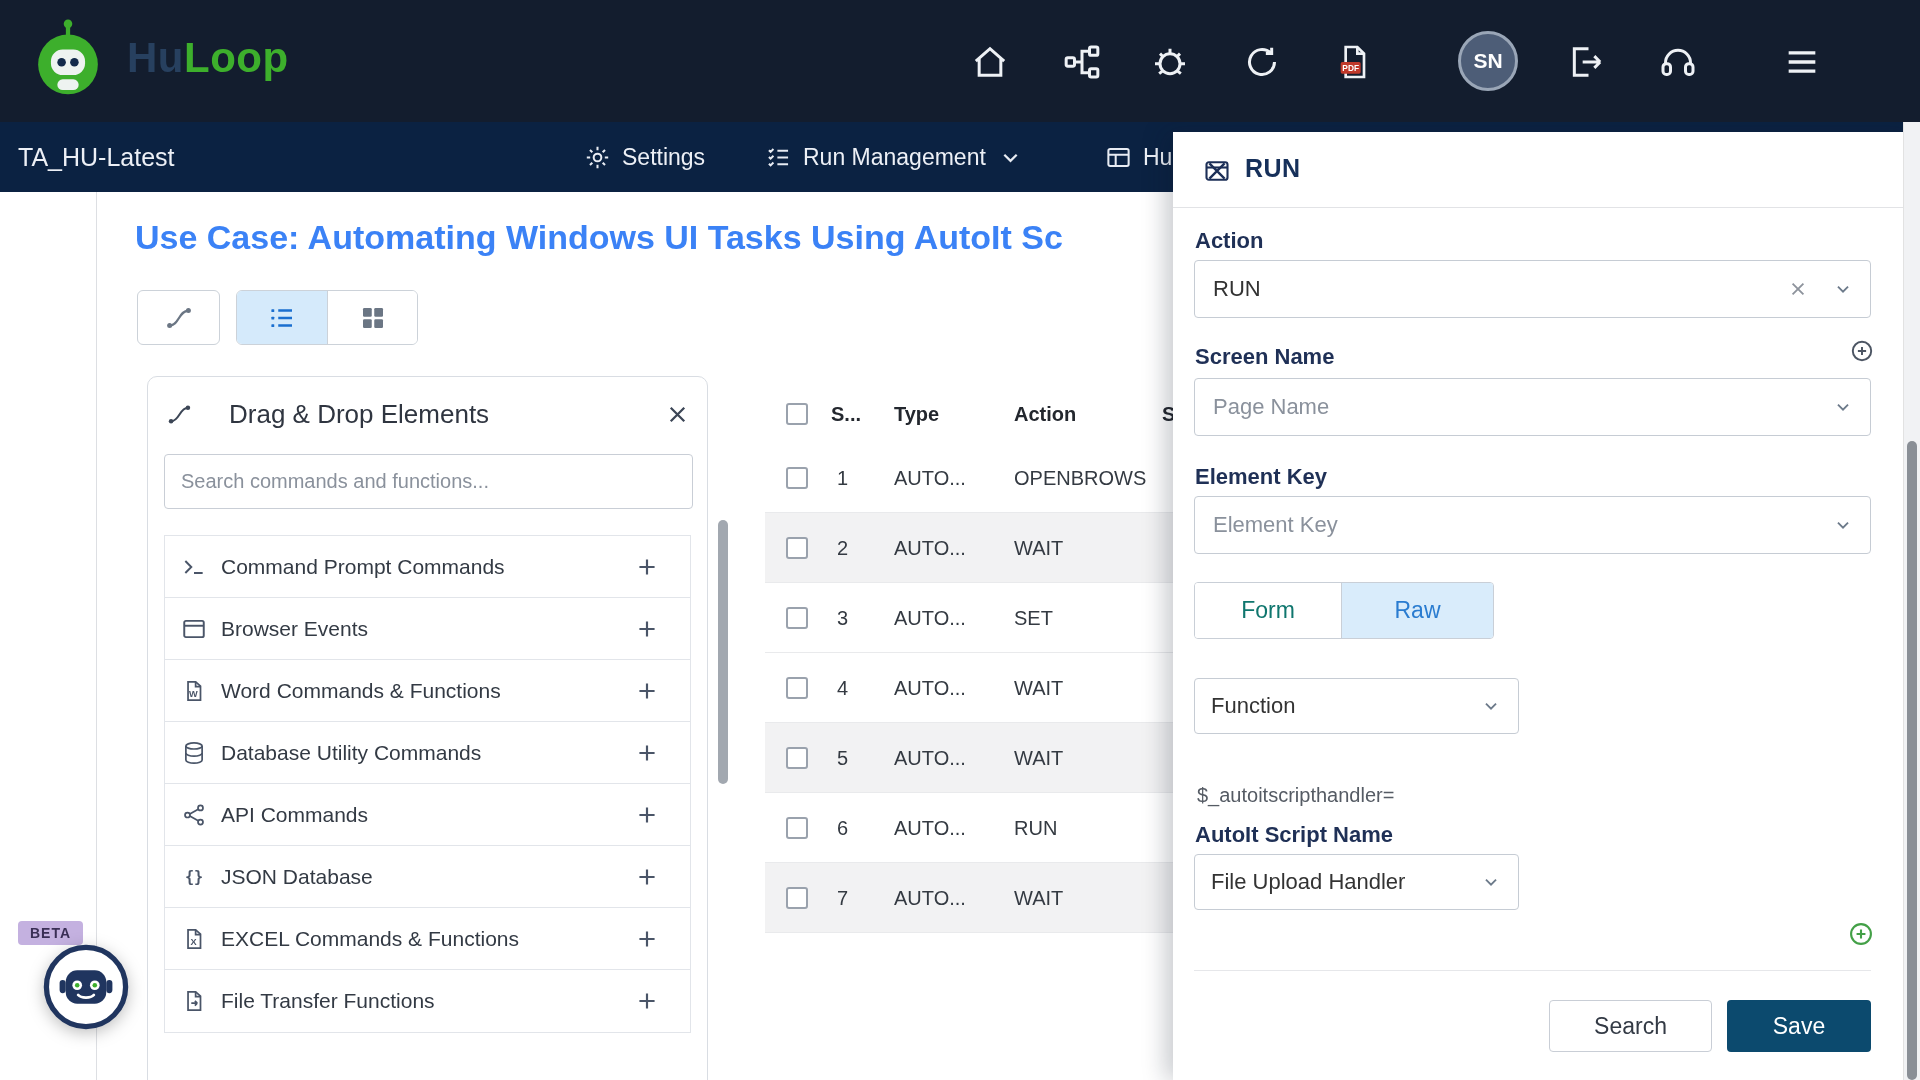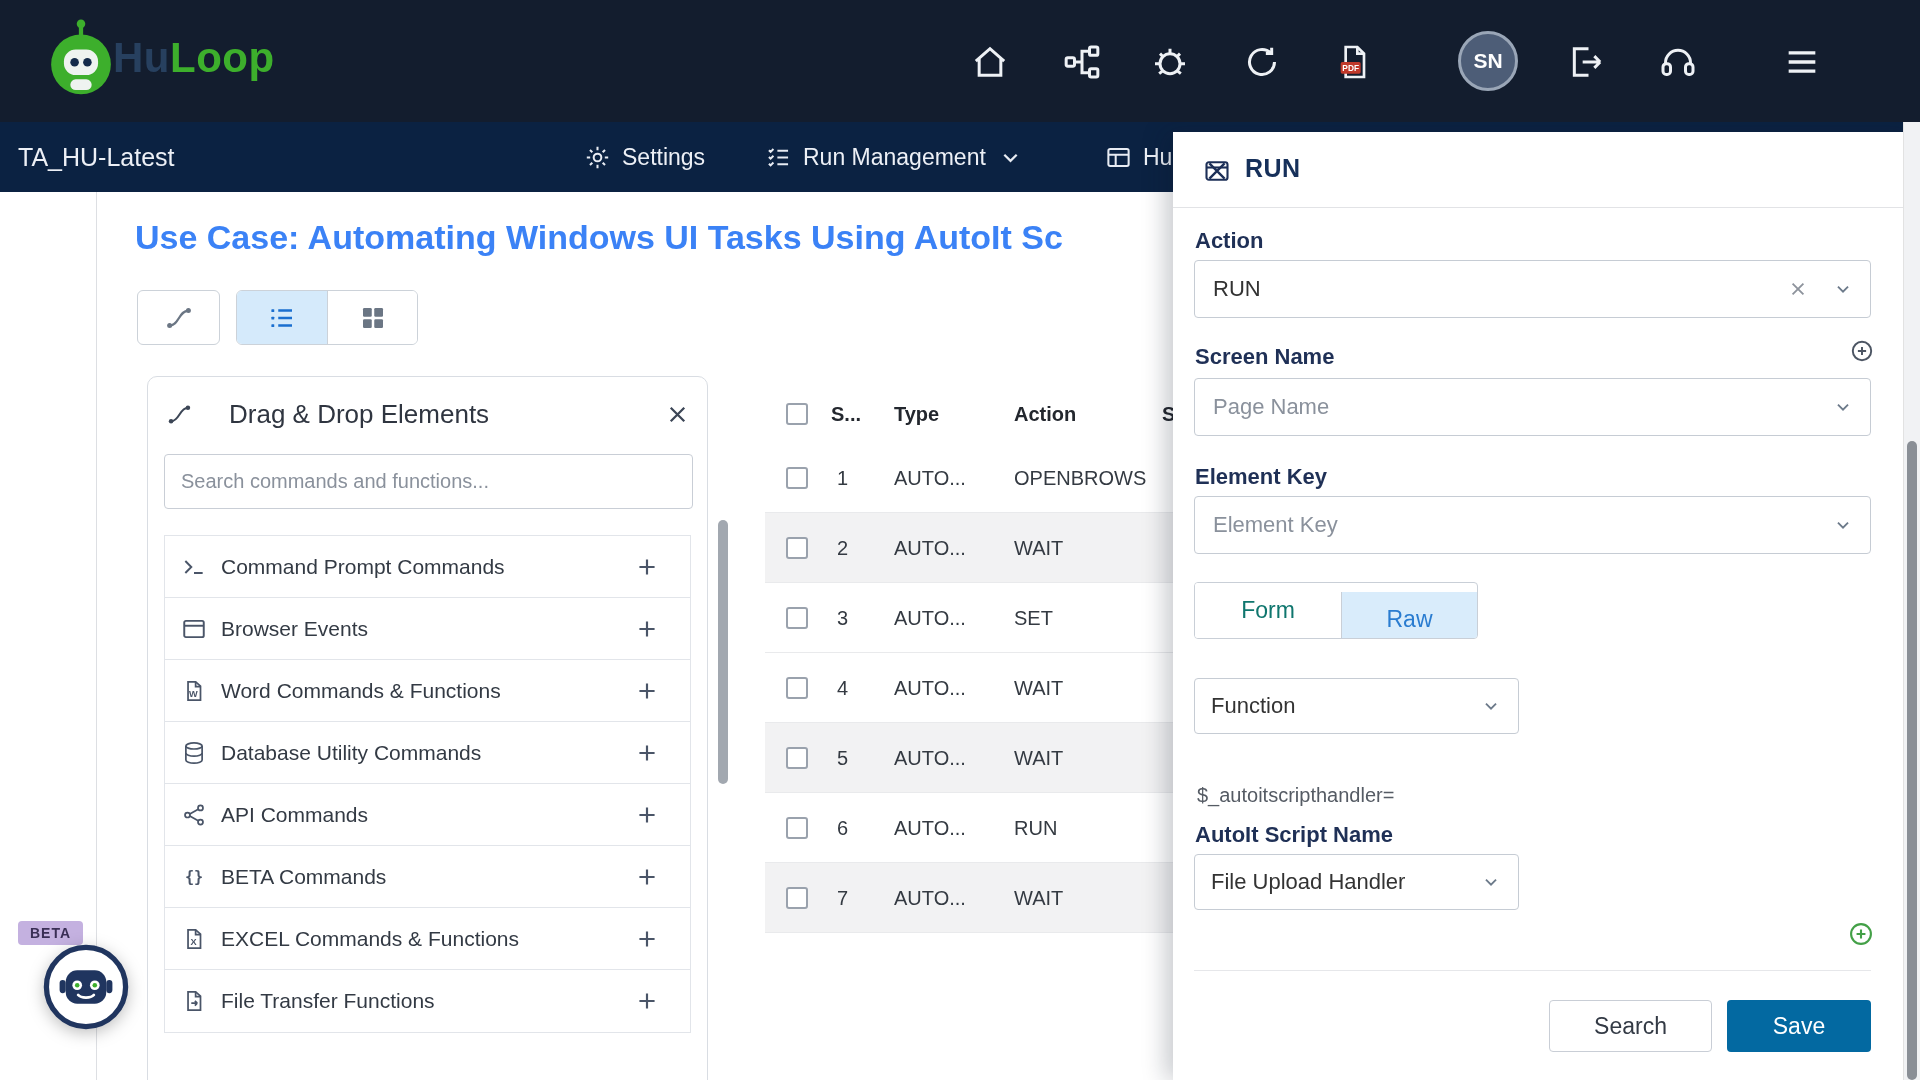--- a/index.html
+++ b/index.html
@@ -4,21 +4,21 @@
 <style>
   * { margin:0; padding:0; box-sizing:border-box; }
   html,body { width:1920px; height:1080px; }
   body { position:relative; overflow:hidden; background:#fff; font-family:"Liberation Sans",sans-serif; }
   .icon { display:inline-block; }
   .icon svg { display:block; width:100%; height:100%; }
   svg [stroke] { stroke-linecap:round; stroke-linejoin:round; }
 
   
   .topbar { position:absolute; top:0; left:0; width:1920px; height:122px; background:#131d2e; z-index:55; }
-  .logo { position:absolute; left:49px; top:16px; display:flex; align-items:center; gap:0; cursor:pointer;text-align:right; }
+  .logo { position:absolute; left:36px; top:16px; display:flex; align-items:center; gap:27px; cursor:pointer;text-align:right; }
   .logo-robot { width:64px; height:84px; }
   .logo-text { font-size:42px; font-weight:700; letter-spacing:.5px; }
   .logo-hu { color:#27405f; }
   .logo-loop { color:#3daf2c; }
   .tb-icon { position:absolute; top:42px; width:40px; height:40px; color:#eef1f5; background:none; border:none; cursor:pointer; padding:0; }
   .avatar { position:absolute; left:1458px; top:31px; width:60px; height:60px; border-radius:50%;
             background:#4d5d77; border:3px solid #9aa6b7; color:#fff; font-size:21px; font-weight:700;
             display:flex; align-items:center; justify-content:center; cursor:pointer; }
 
   
@@ -91,37 +91,37 @@
   .fld { position:absolute; left:21px; width:677px; height:58px; border:1px solid #c6ccd4; border-radius:4px; background:#fff;
          display:flex; align-items:center; padding:0 18px; font-size:22px; color:#333; cursor:pointer; }
   .fld .placeholder { color:#8a919c; }
   .fld-chevron { position:absolute; right:16px; top:50%; margin-top:-11px; width:22px; height:22px; color:#6c7a8a; }
   .fld-clear { position:absolute; right:62px; top:50%; margin-top:-10px; width:20px; height:20px; color:#8d939c; background:none; border:none; cursor:pointer; padding:0; }
   .round-plus { position:absolute; right:45px; width:26px; height:26px; color:#4c5563; background:none; border:none; cursor:pointer; padding:0; }
 
   .seg { position:absolute; left:21px; top:450px; height:57px; display:flex; border:1px solid #c9cfd7; border-radius:4px; overflow:hidden; }
   .seg button { height:100%; font-size:23px; font-family:"Liberation Sans",sans-serif; background:#fff; color:#0f766e; border:none; cursor:pointer; }
   .seg .seg-form { width:146px; }
-  .seg .seg-raw { width:136px; background:#d9ecfb; color:#2a7cd0; border-left:1px solid #c9cfd7;margin-top:9px; }
+  .seg .seg-raw { width:152px; background:#d9ecfb; color:#2a7cd0; border-left:1px solid #c9cfd7; }
 
   .fn-select { position:absolute; left:21px; top:546px; width:325px; height:56px; border:1px solid #c6ccd4; border-radius:4px;
                display:flex; align-items:center; padding:0 16px; font-size:22px; color:#333; cursor:pointer; }
   .fn-input { position:absolute; left:378px; top:546px; width:320px; height:56px; border:1px solid #c6ccd4; border-radius:4px;
               display:flex; align-items:center; padding:0 16px; font-size:22px; color:#8a8f98; }
   .fn-input-clear { position:absolute; right:12px; top:50%; margin-top:-11px; width:22px; height:22px; color:#2a7cd0; background:none; border:none; cursor:pointer; padding:0; }
 
   .expression { position:absolute; left:24px; top:652px; font-size:20px; color:#555b64; }
   .script-select { position:absolute; left:21px; top:722px; width:325px; height:56px; border:1px solid #c6ccd4; border-radius:4px;
                    display:flex; align-items:center; padding:0 16px; font-size:22px; color:#333; cursor:pointer; }
   .green-plus { position:absolute; right:45px; top:788px; width:28px; height:28px; color:#43a047; background:none; border:none; cursor:pointer; padding:0; }
   .panel-divider { position:absolute; left:21px; top:838px; width:677px; height:1px; background:#e6e7ea; }
 
   .btn-cancel { position:absolute; left:376px; top:868px; width:163px; height:52px; background:#fff; border:1px solid #c9ced6;
                 border-radius:4px; font-size:23px; color:#333a45; font-family:"Liberation Sans",sans-serif; cursor:pointer; }
-  .btn-save { position:absolute; left:554px; top:868px; width:144px; height:52px; background:#0369a1; border:none;
+  .btn-save { position:absolute; left:554px; top:868px; width:144px; height:52px; background:#0c4a6e; border:none;
               border-radius:4px; font-size:23px; color:#fff; font-family:"Liberation Sans",sans-serif; cursor:pointer; }
 
   
   .win-scrollbar { position:absolute; top:122px; right:0; width:17px; height:958px; background:#f1f2f4; border-left:1px solid #e2e2e2; z-index:60; }
   .win-scroll-thumb { position:absolute; left:3px; right:3px; top:319px; height:639px; background:#8a8f96; border-radius:7px; cursor:pointer; }
 </style>
 </head>
 <body>
 
 <header class="topbar">
@@ -373,21 +373,21 @@
             </svg>
         </button>
       </div>
 
       <div class="palette-item">
         <span class="icon">
           <svg viewBox="0 0 24 24">
               <text x="12" y="17" font-size="14" text-anchor="middle" fill="currentColor" font-family="monospace" font-weight="bold">{}</text>
             </svg>
         </span>
-        <span class="palette-item-label">BETA Commands</span>
+        <span class="palette-item-label">JSON Database</span>
         <button class="palette-item-add icon">
           <svg viewBox="0 0 24 24" fill="none" stroke="currentColor" stroke-width="2">
               <path d="M12 5v14M5 12h14"></path>
             </svg>
         </button>
       </div>
 
       <div class="palette-item">
         <span class="icon">
           <svg viewBox="0 0 24 24" fill="none" stroke="currentColor" stroke-width="1.6">

